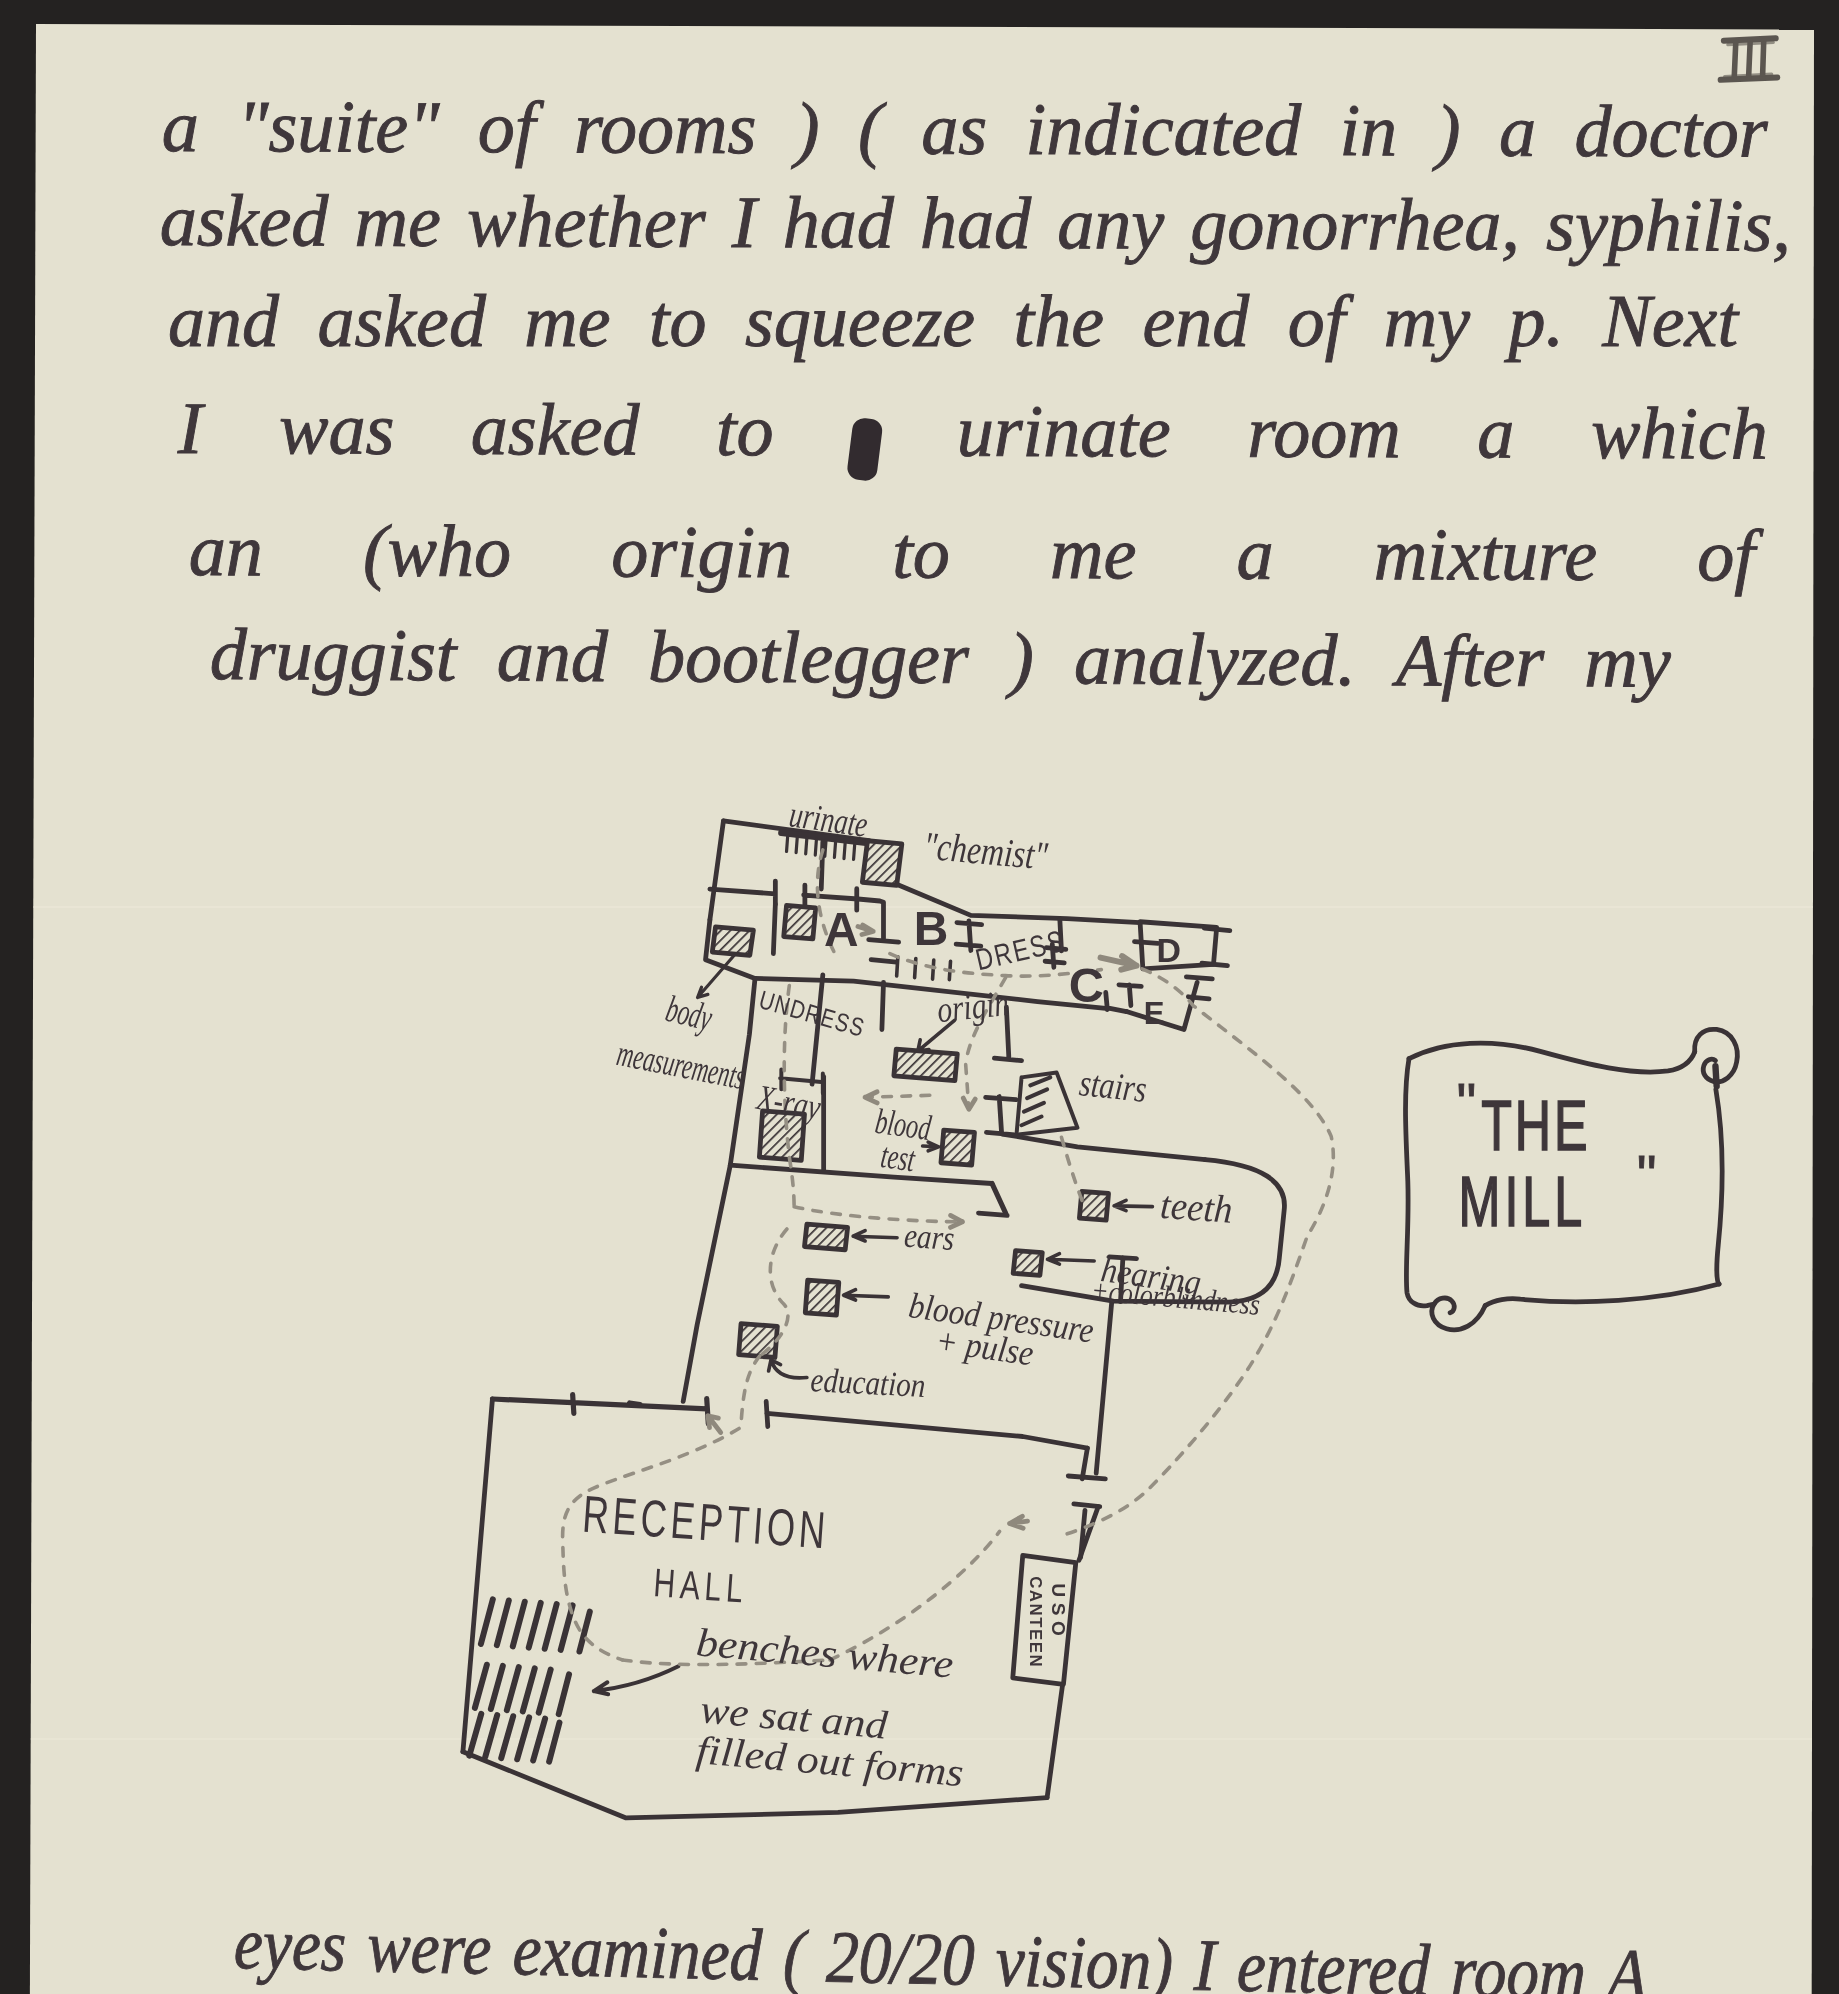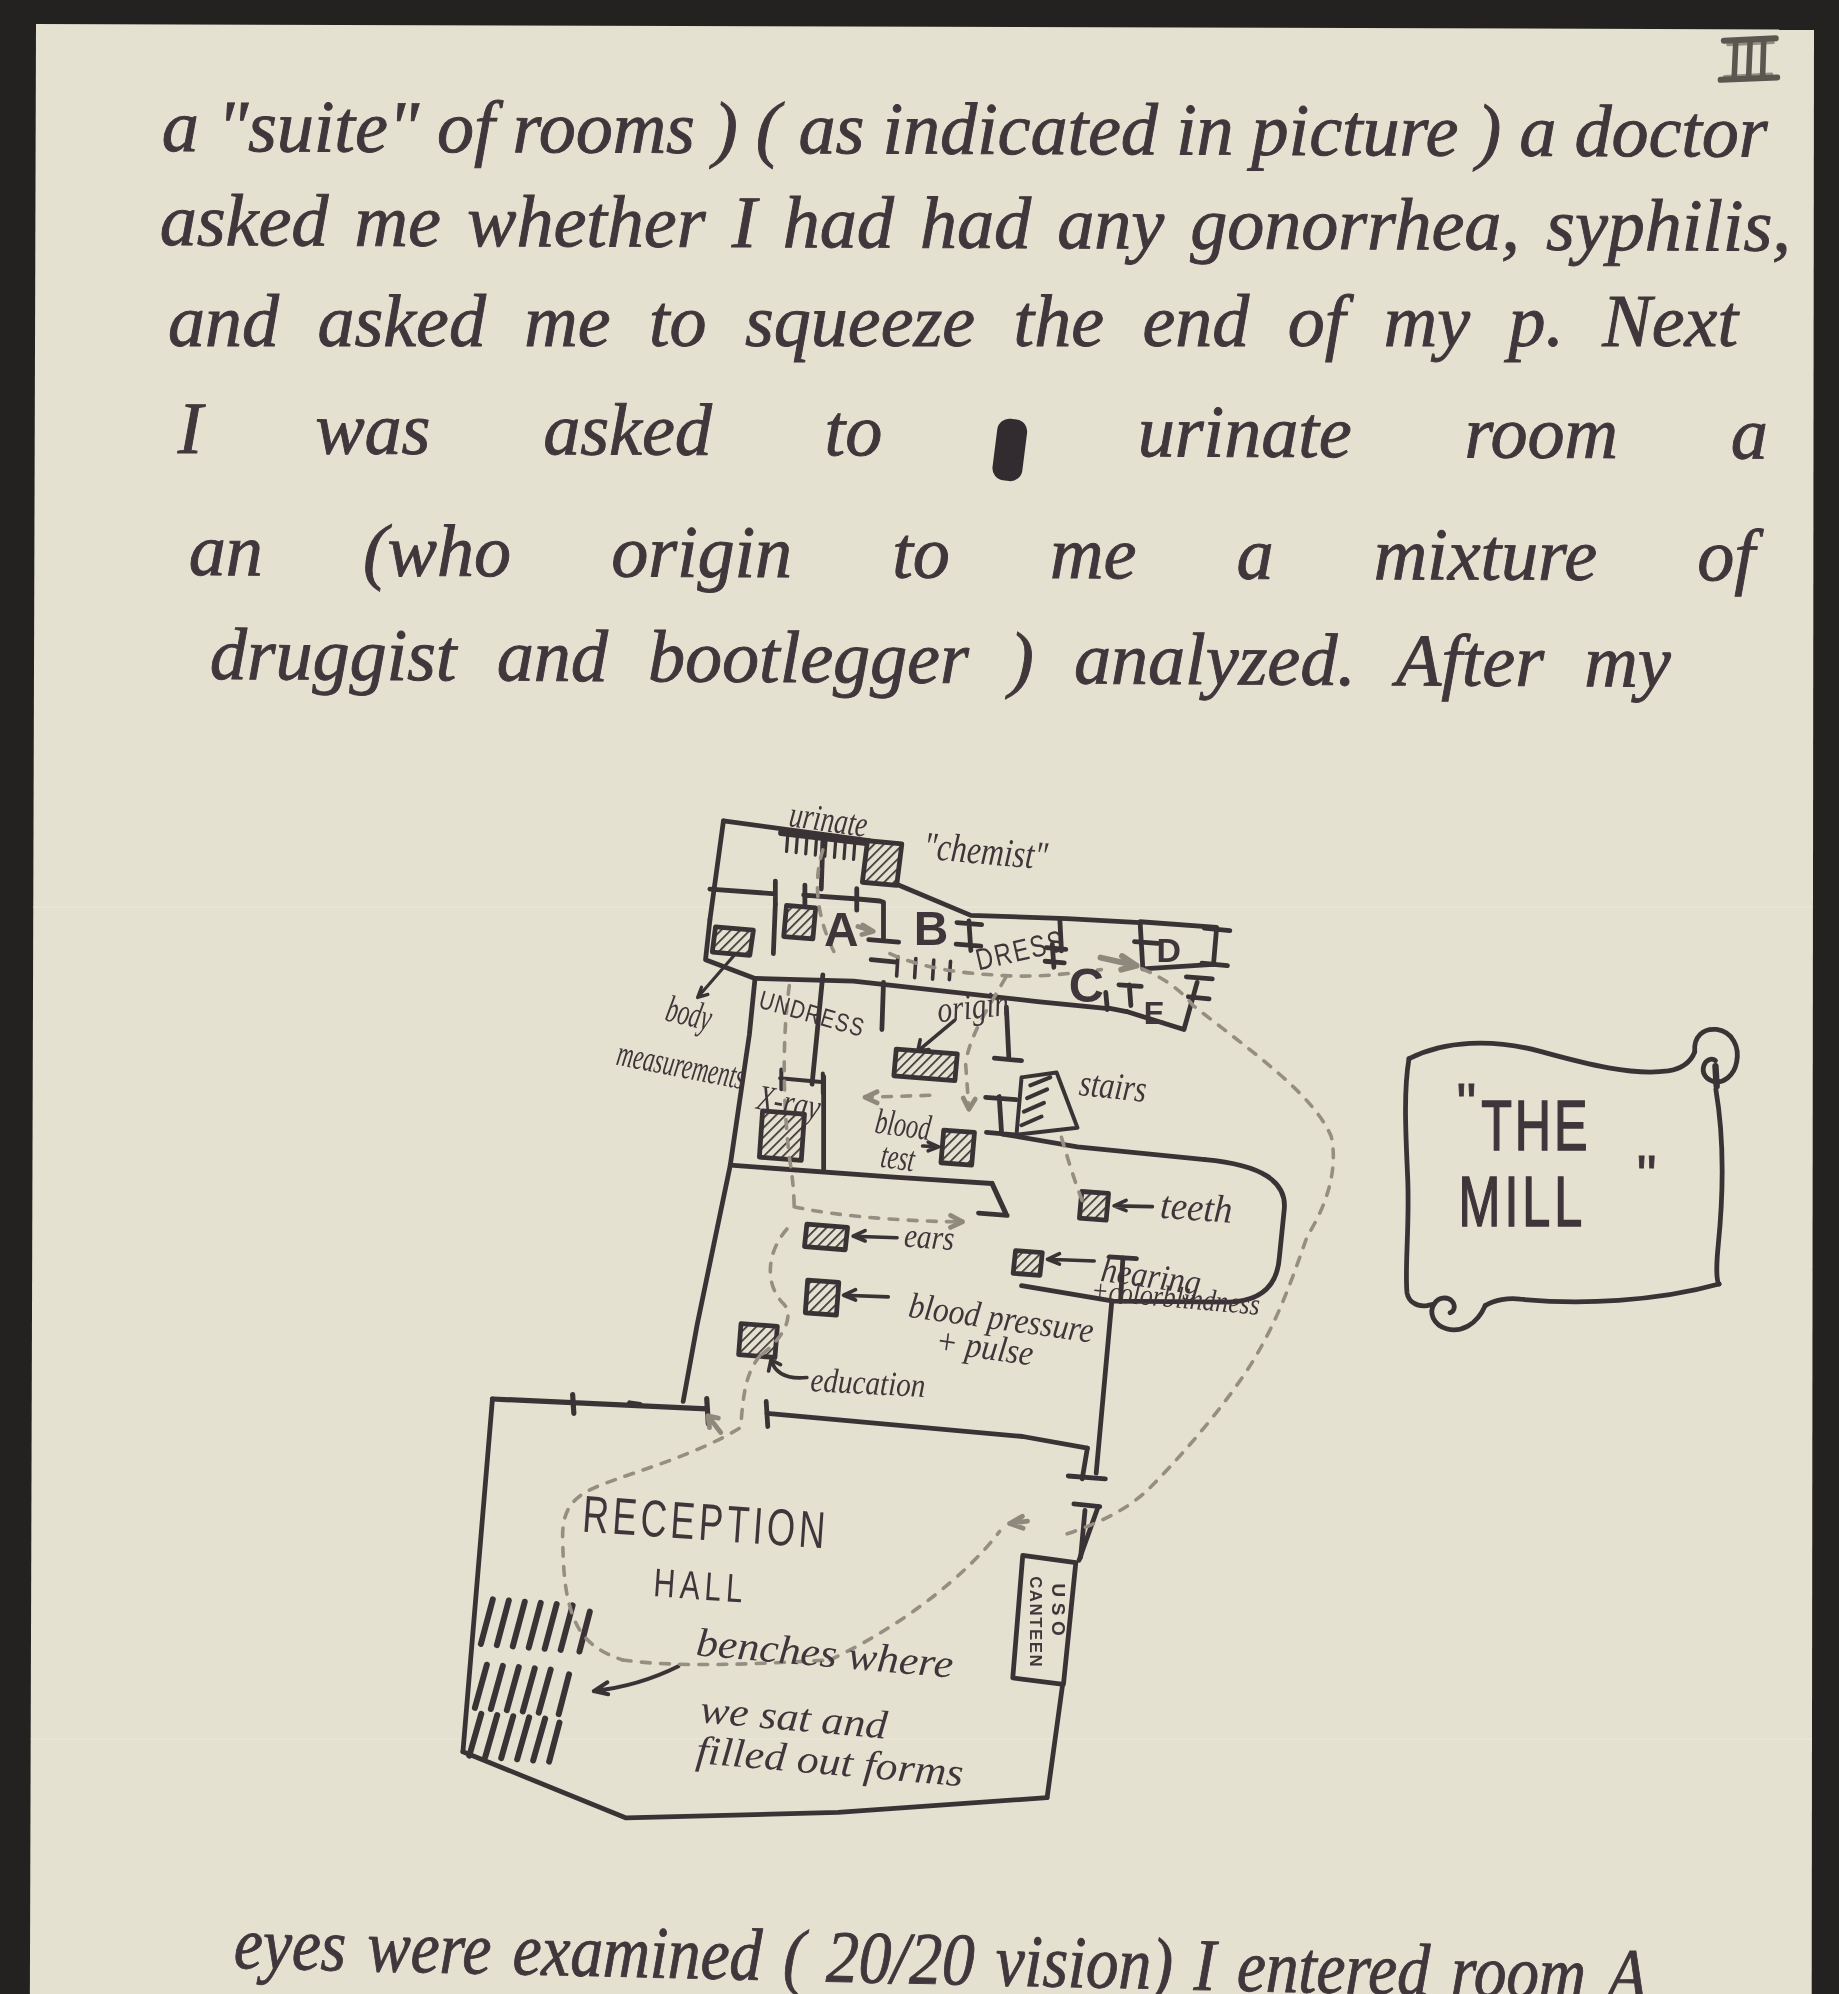--- a/index.html
+++ b/index.html
@@ -26,21 +26,20 @@
 <div class="hw" style="left:162px;top:89px;width:1606px;transform:rotate(0.2deg)">
     <span>a</span>
     <span>"suite"</span>
     <span>of</span>
     <span>rooms</span>
     <span>)</span>
     <span>(</span>
     <span>as</span>
     <span>indicated</span>
     <span>in</span>
-    <span>picture</span>
     <span>)</span>
     <span>a</span>
     <span>doctor</span>
   </div>
 <div class="hw" style="left:160px;top:183px;width:1631px;transform:rotate(0.2deg)">
     <span>asked</span>
     <span>me</span>
     <span>whether</span>
     <span>I</span>
     <span>had</span>
@@ -64,20 +63,21 @@
   </div>
 <div class="hw" style="left:178px;top:391px;width:1590px;transform:rotate(0.2deg)">
     <span>I</span>
     <span>was</span>
     <span>asked</span>
     <span>to</span>
     <span class="blob"></span>
     <span>urinate</span>
     <span>room</span>
     <span>a</span>
+    <span>which</span>
   </div>
 <div class="hw" style="left:189px;top:513px;width:1566px;transform:rotate(0.2deg)">
     <span>an</span>
     <span>(who</span>
     <span>origin</span>
     <span>to</span>
     <span>me</span>
     <span>a</span>
     <span>mixture</span>
     <span>of</span>

